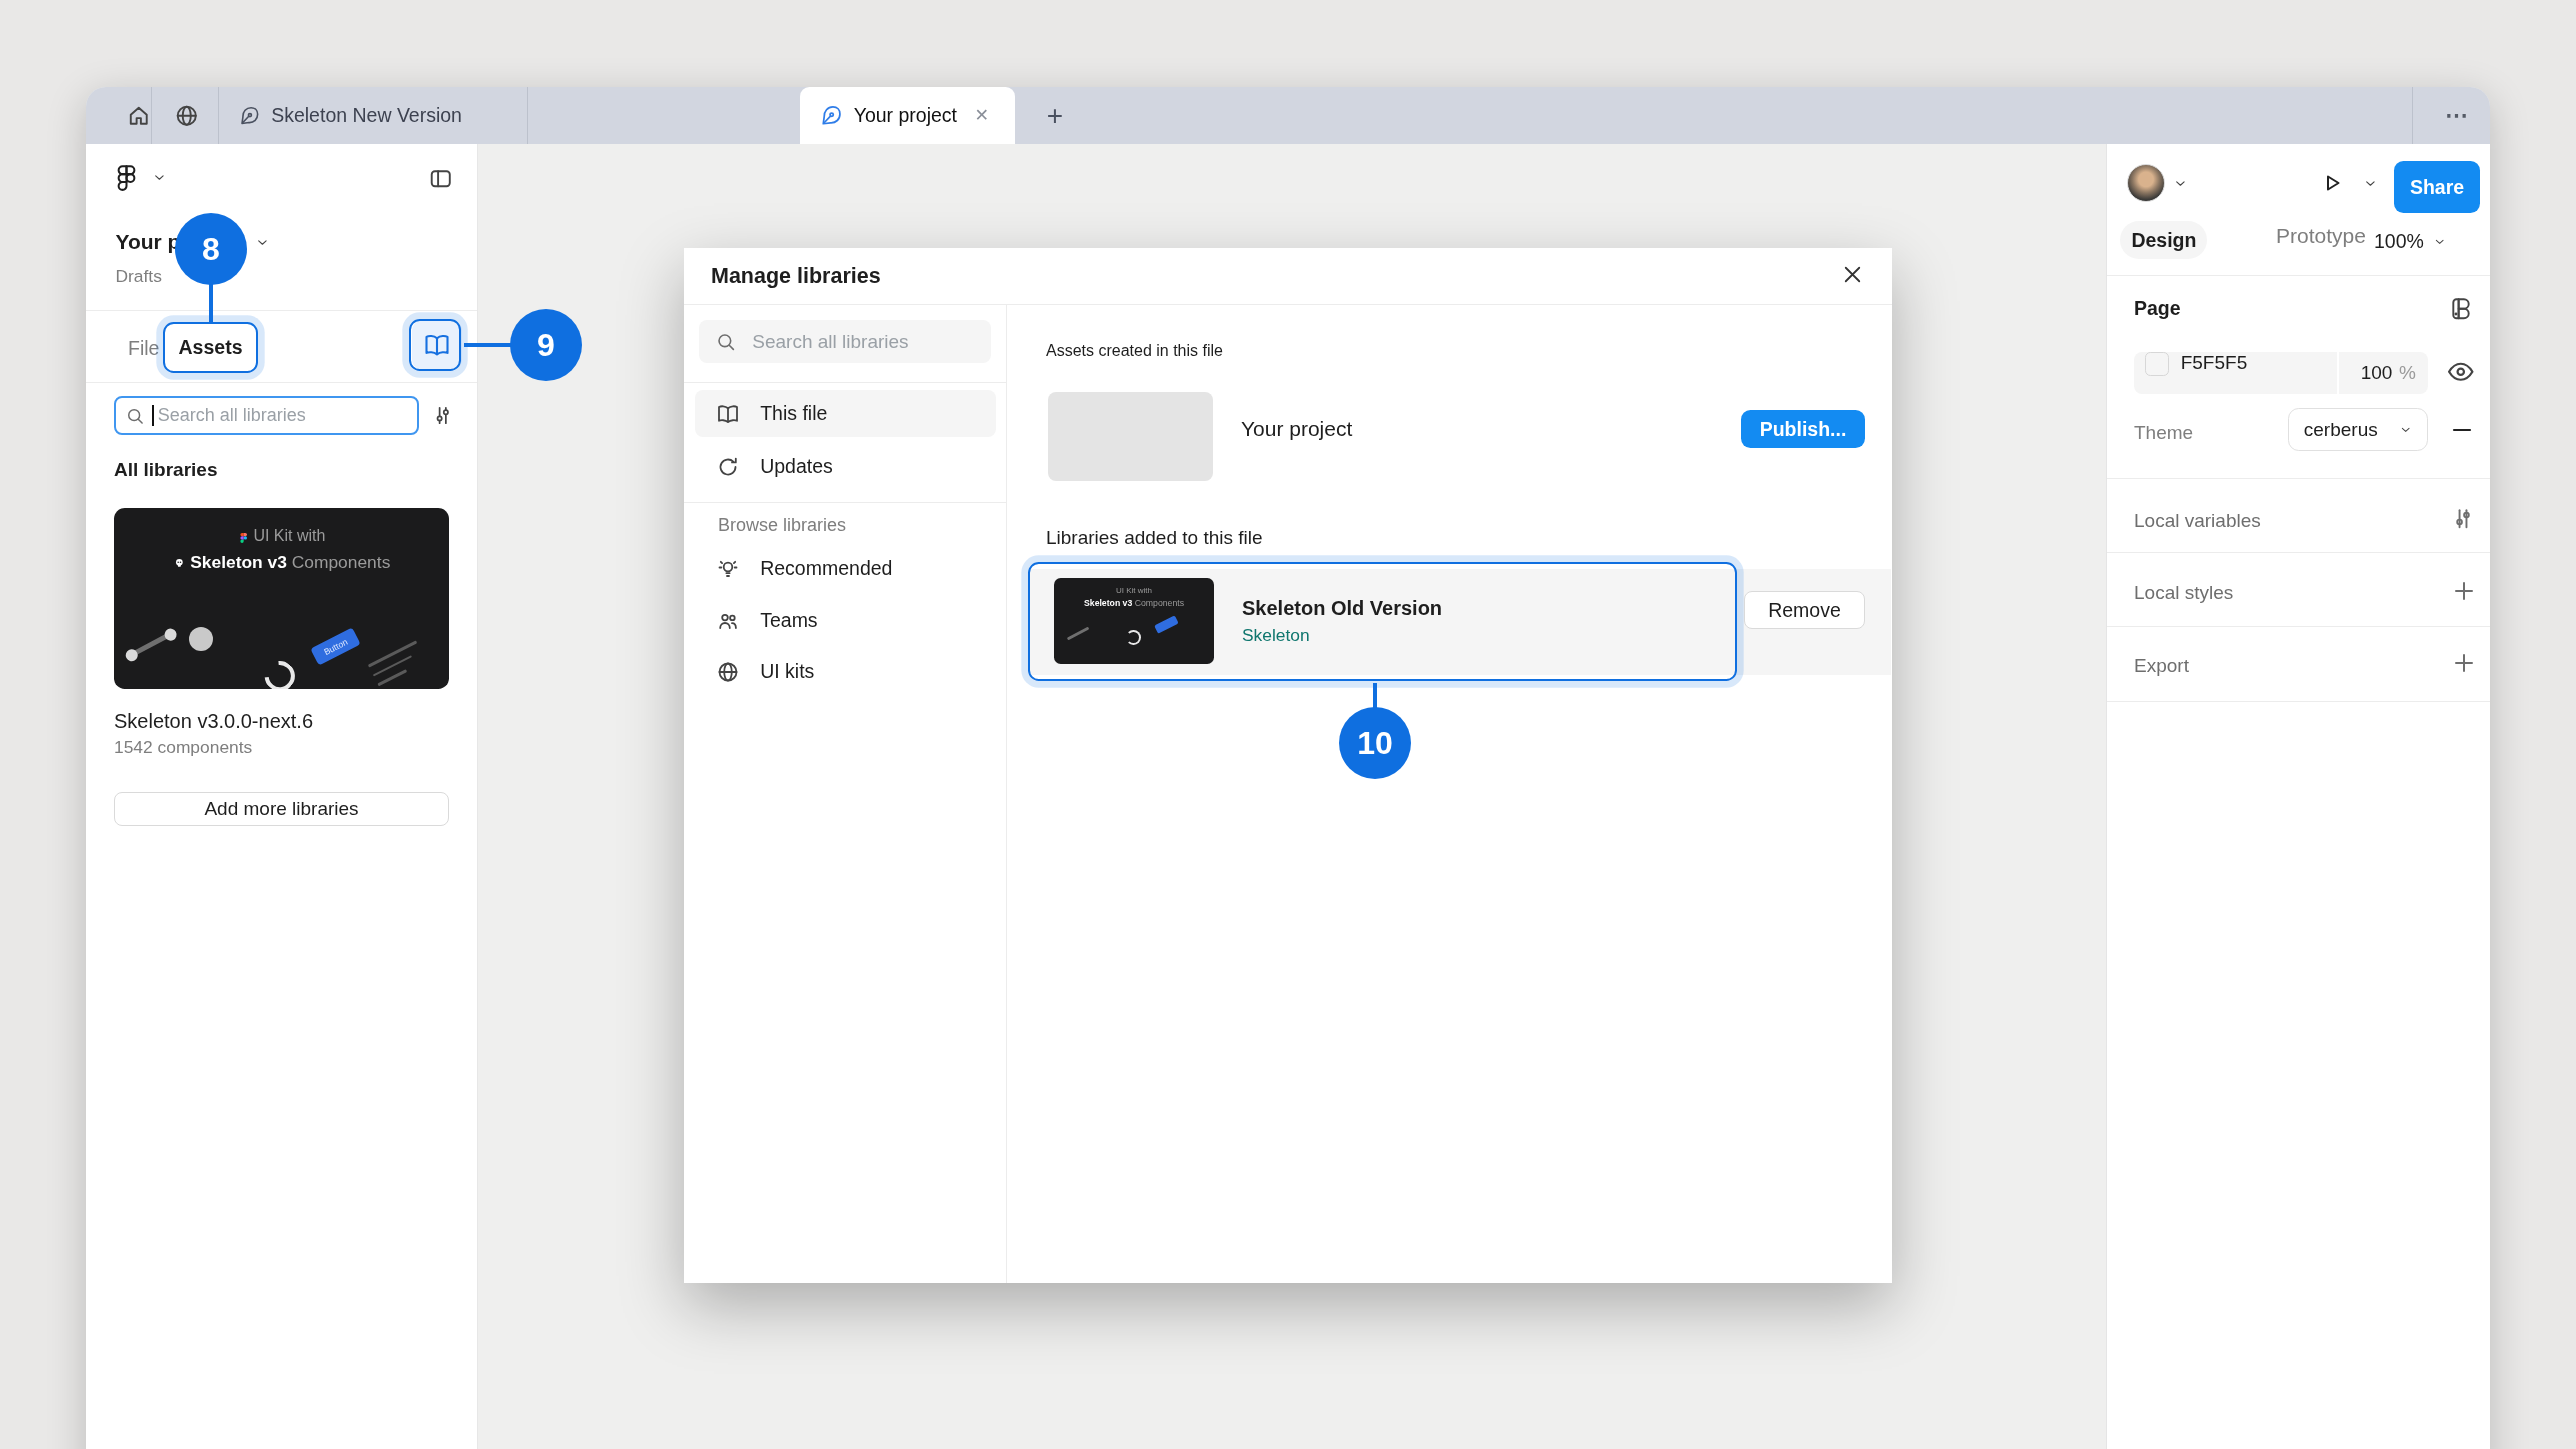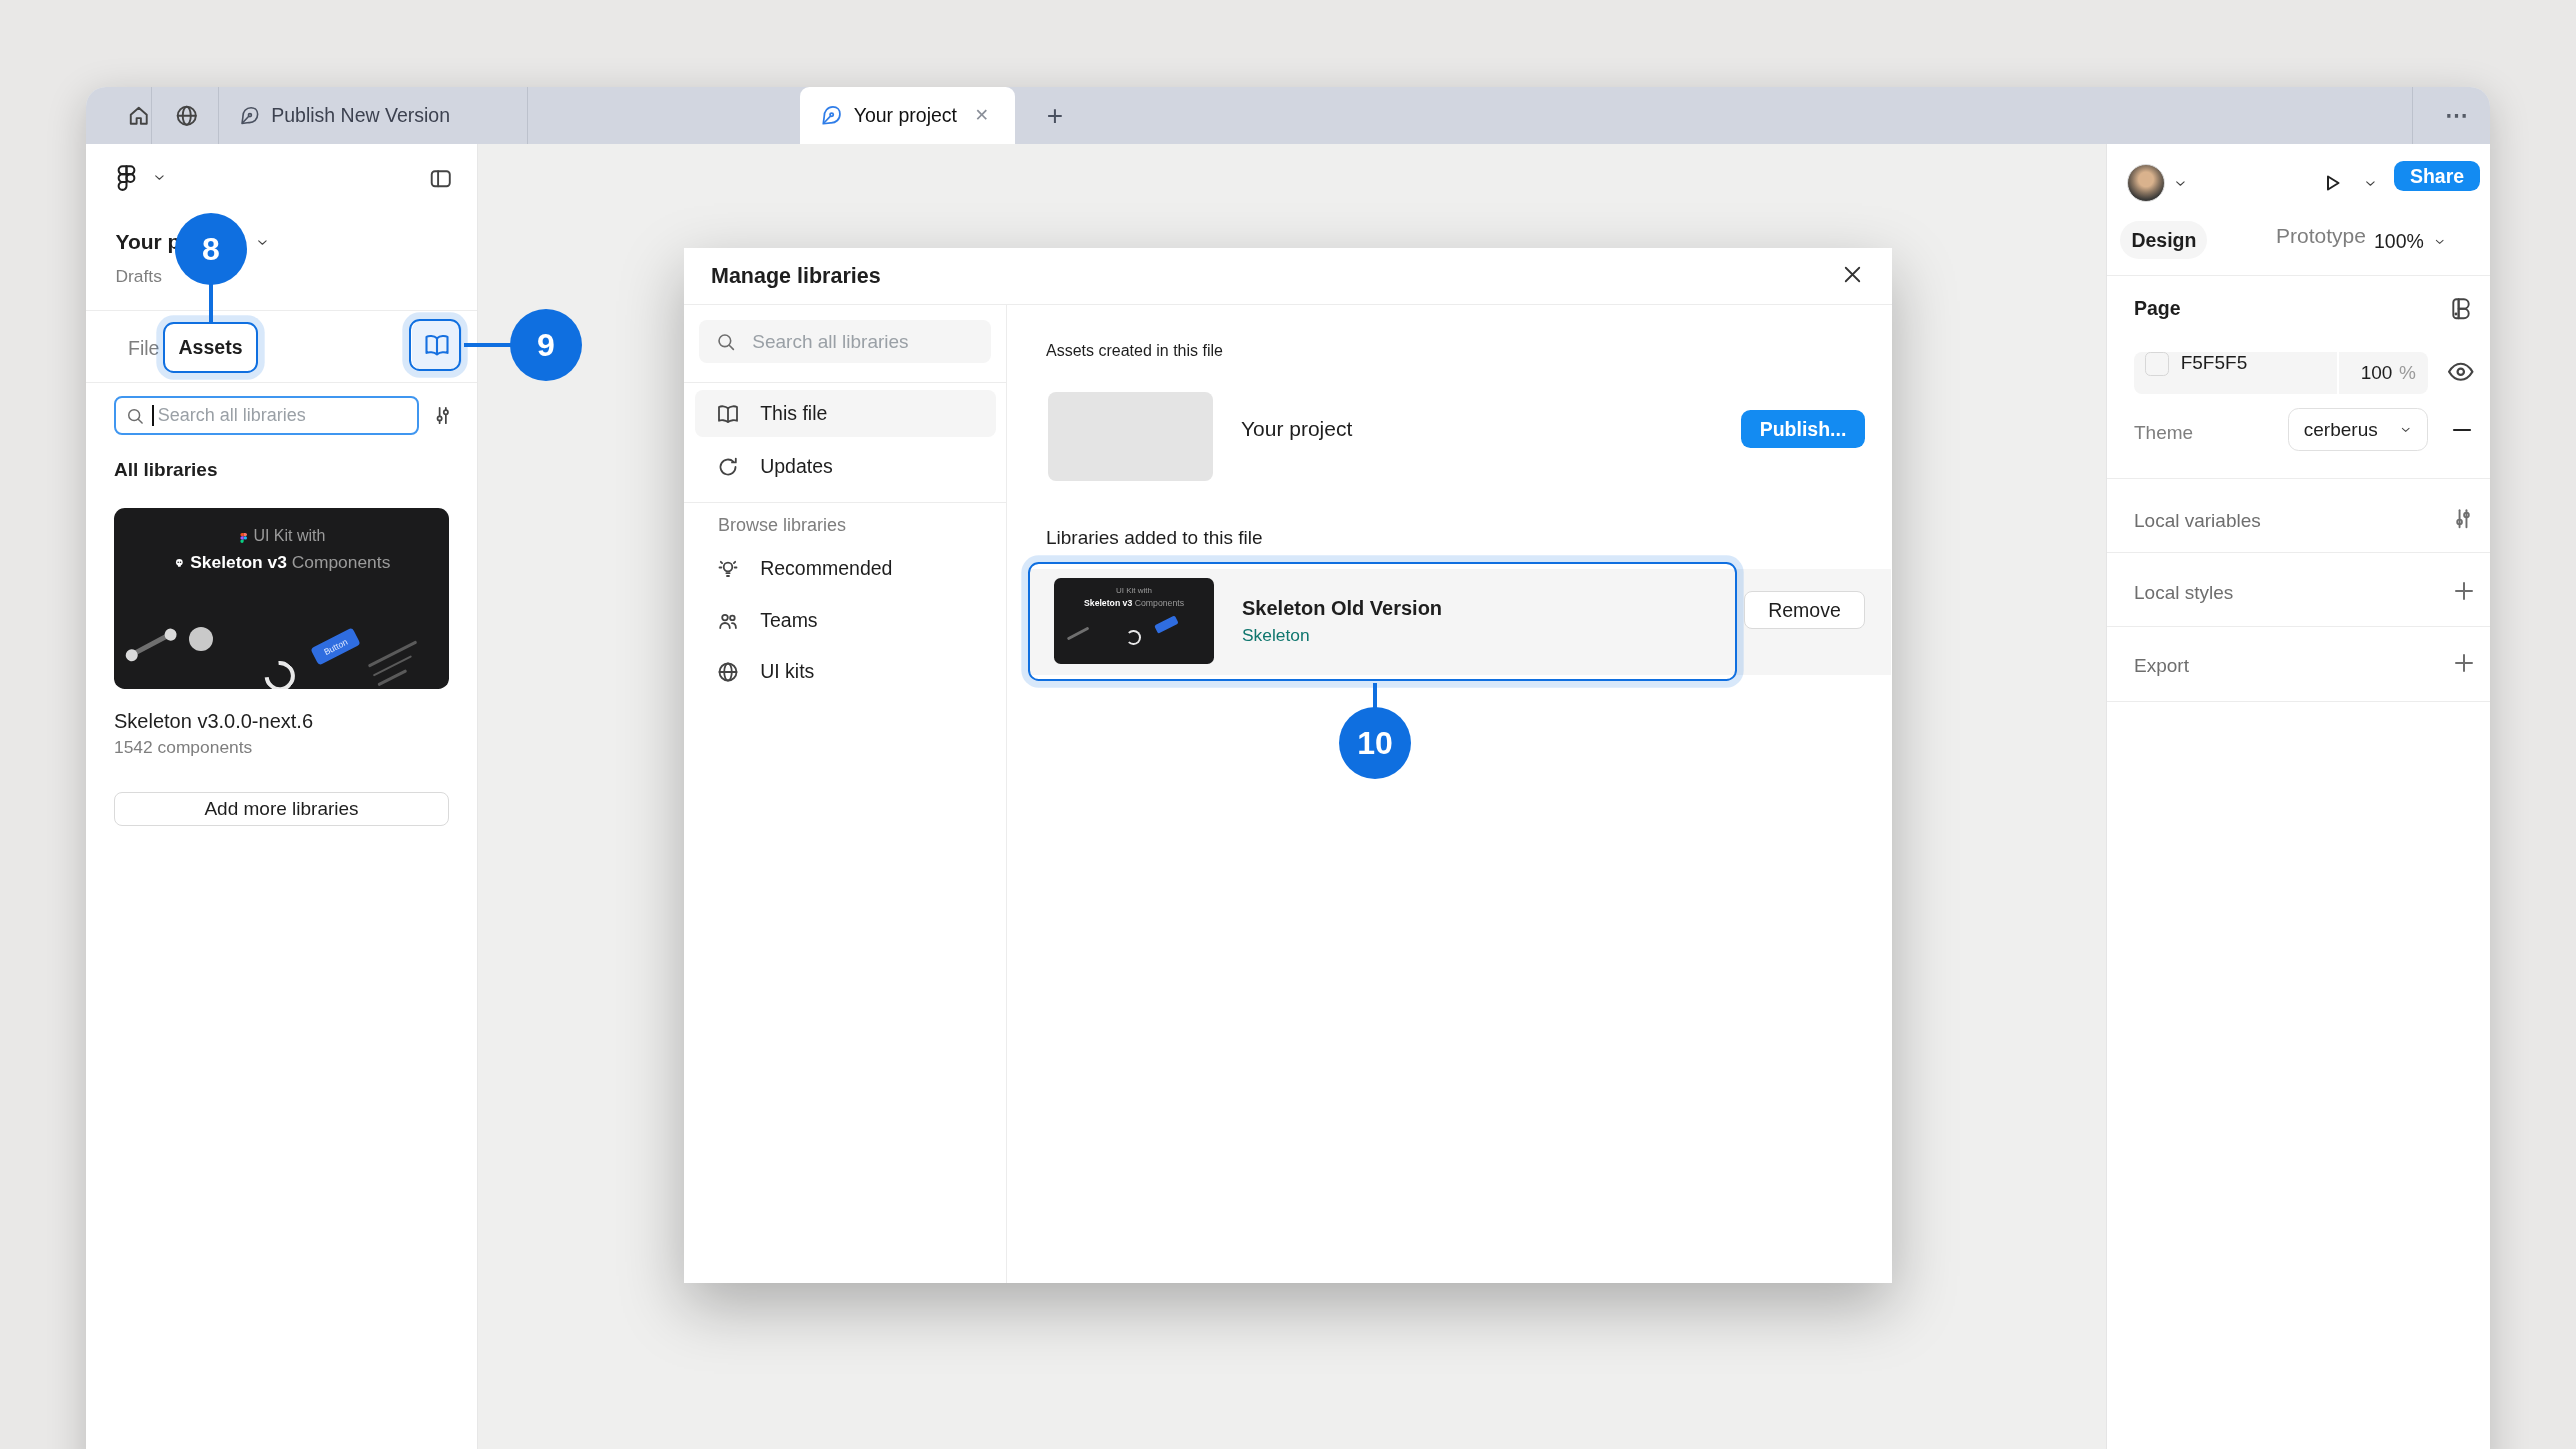--- a/index.html
+++ b/index.html
@@ -100,21 +100,21 @@
       </svg>
     </div>
     <div class="tab-sep" style="left:132px;"></div>
 
     <div class="tab" style="left:133px; width:307px;">
       <svg width="21.5" height="21.5" viewBox="0 0 24 24" class="ic" style="stroke:#4a5160;">
         <path d="M13.5 3 C8 3 4.2 7.5 4.4 13.1 L3.4 20.6 L11 19.6 C16.6 19.9 20.8 16 20.8 10.4 C20.8 6 18 3 13.5 3 Z"></path>
         <circle cx="12.2" cy="11.3" r="1.7"></circle>
           <line x1="10.9" y1="12.6" x2="4.6" y2="19.3"></line>
       </svg>
-      <span>Publish New Version</span>
+      <span>Skeleton New Version</span>
     </div>
     <div class="tab-sep" style="left:441px;"></div>
 
 
     <div class="tab active" style="left:714px; width:215px;">
       <svg width="23" height="23" viewBox="0 0 24 24" class="ic" style="stroke:#2f7de8;">
         <path d="M13.5 3 C8 3 4.2 7.5 4.4 13.1 L3.4 20.6 L11 19.6 C16.6 19.9 20.8 16 20.8 10.4 C20.8 6 18 3 13.5 3 Z"></path>
         <circle cx="12.2" cy="11.3" r="1.7"></circle>
           <line x1="10.9" y1="12.6" x2="4.6" y2="19.3"></line>
       </svg>
@@ -241,21 +241,21 @@
     <div class="avatar"></div>
     <svg class="abs" style="left:66px; top:32px;" width="14.8" height="14.8" viewBox="0 0 24 24">
         <path class="ic" d="M6 9.5 L12 15 L18 9.5"></path>
       </svg>
     <svg class="abs" style="left:213px; top:27px;" width="24" height="24" viewBox="0 0 24 24">
         <path class="ic" style="stroke:#222; stroke-width:2;" d="M8 5.5 L18.5 12 L8 18.5 Z"></path>
       </svg>
     <svg class="abs" style="left:256px; top:32px;" width="14.8" height="14.8" viewBox="0 0 24 24">
         <path class="ic" d="M6 9.5 L12 15 L18 9.5"></path>
       </svg>
-    <div class="abs btn-blue" style="left:287px; top:17px; width:86px; height:30px; font-size:19.5px;">
+    <div class="abs btn-blue" style="left:287px; top:17px; width:86px; height:52px; font-size:19.5px;">
       <span>Share</span>
     </div>
 
     <div class="abs seg-pill pill-gray" style="left:13.4px; top:77px; width:87px; height:38px; font-size:19.5px; font-weight:bold; border-radius:19px;">
       <span>Design</span>
     </div>
     <div class="abs p-label" style="left:125px; top:80px; font-size:21px;margin-left:44px;">Prototype</div>
     <div class="abs" style="left:267px; top:86px; font-size:19.5px; display:flex; align-items:center; gap:9.4px;">
       <span>100%</span>
       <svg width="13.4" height="13.4" viewBox="0 0 24 24">

